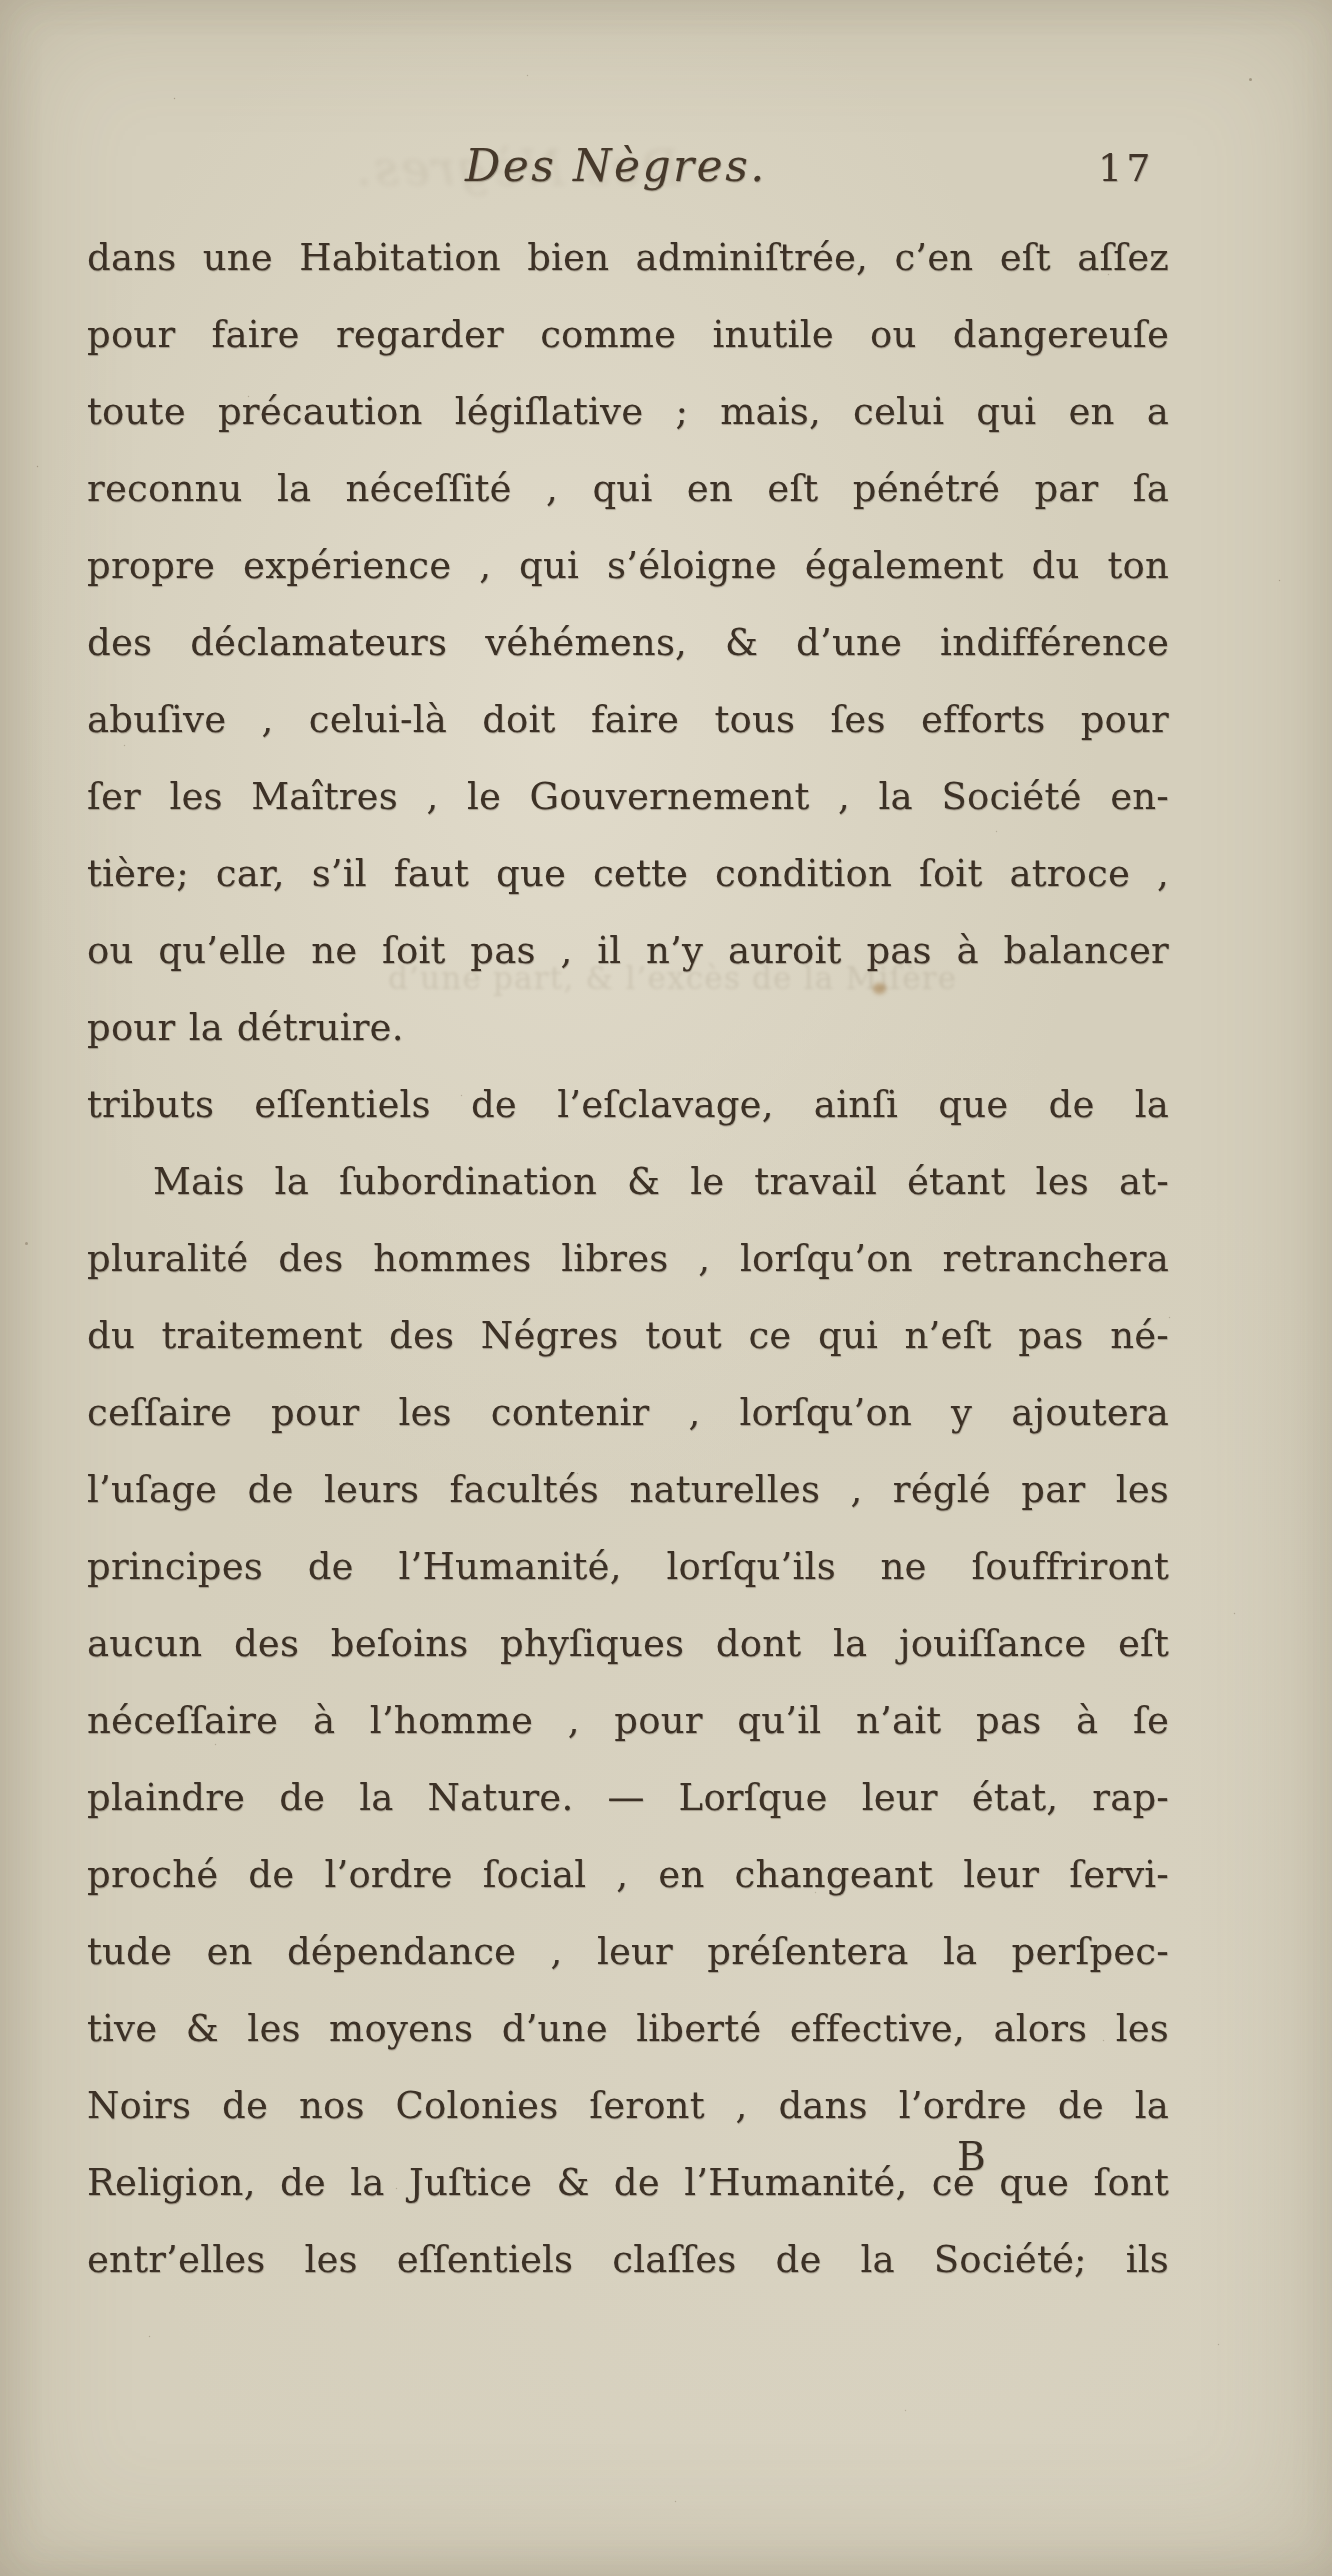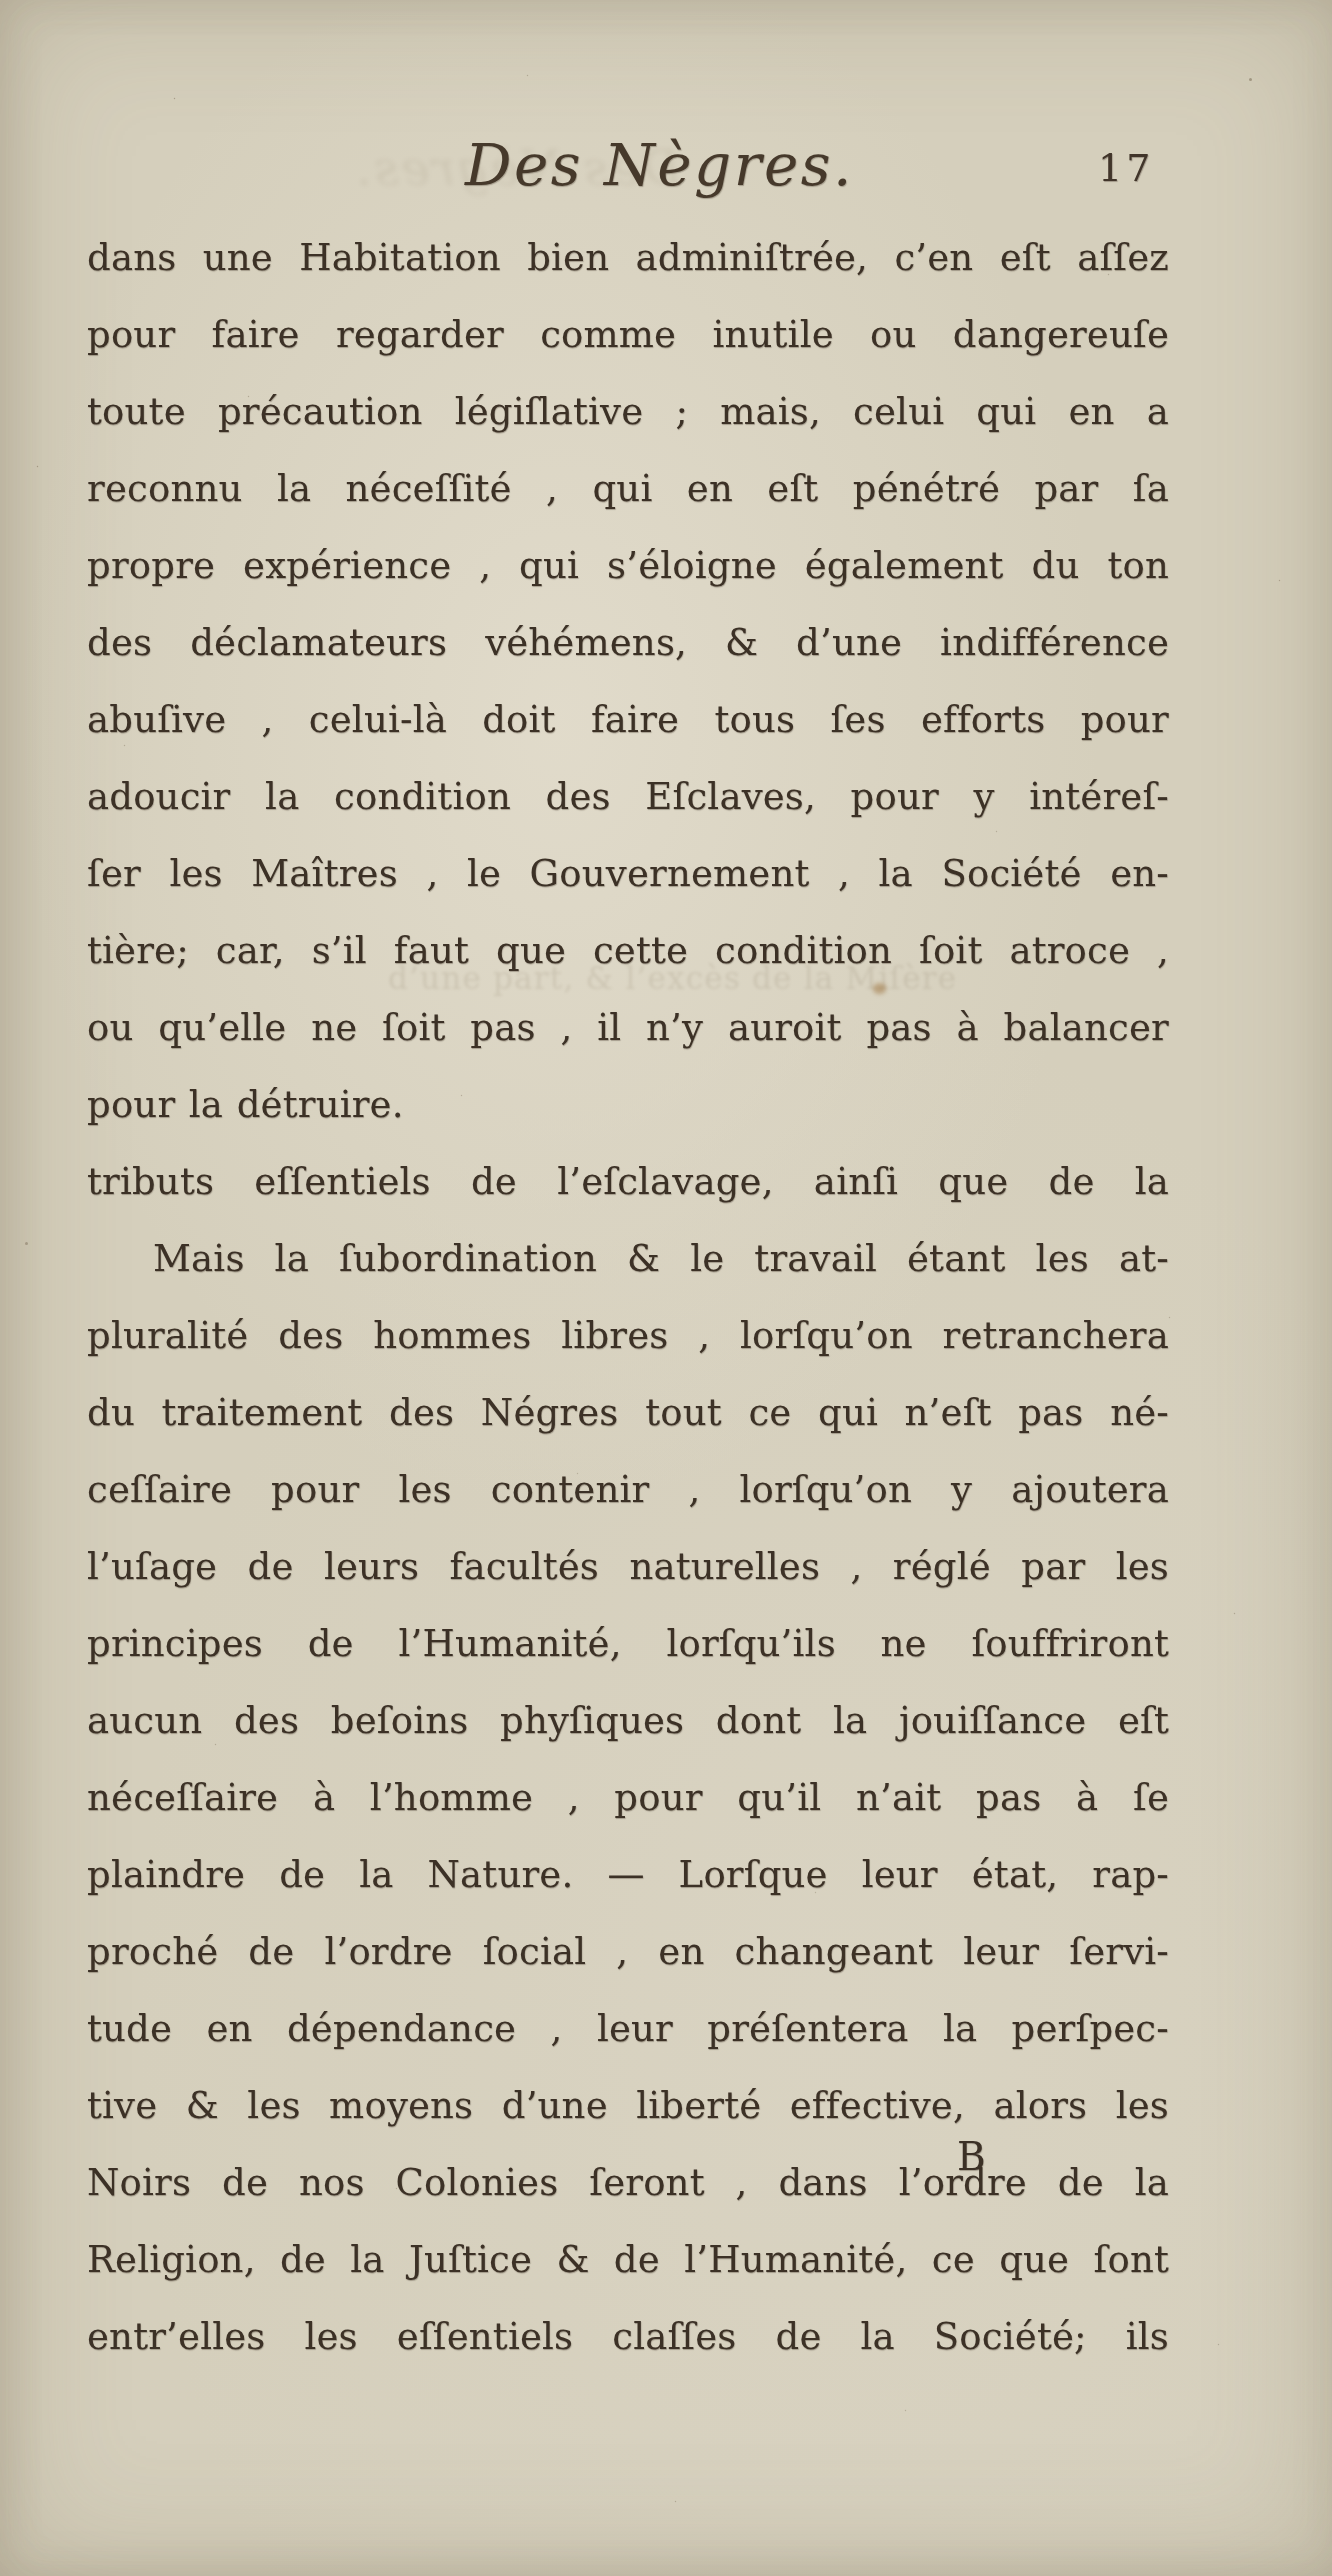--- a/index.html
+++ b/index.html
@@ -14,21 +14,21 @@
     box-shadow:
       inset 0 0 107px 28px rgba(112,99,74,0.17),
       inset 8.2px 0 38px rgba(98,86,63,0.12),
       inset 0 -5px 49px rgba(112,99,74,0.08);
     overflow:hidden;
     font-family:"DejaVu Serif","Liberation Serif",serif;
     color:#3b3026;
   }
   .running-title{
     position:absolute;left:465px;top:135px;
-    font-style:italic;font-size:58px;line-height:61px;
+    font-style:italic;font-size:44px;line-height:61px;
     letter-spacing:2.5px;color:#46392b;
     text-shadow:0.7px 0.7px 1px rgba(70,57,43,0.35);
   }
   .page-number{
     position:absolute;left:1098px;top:141px;
     font-size:38px;line-height:54px;letter-spacing:4.1px;color:#41352a;
     text-shadow:0.7px 0.7px 0.8px rgba(65,53,42,0.35);
   }
   .textblock{position:absolute;left:79px;top:215px;width:1098px;}
   .line{
@@ -99,21 +99,20 @@
   <span class="page-number">17</span>
 
   <div class="textblock">
     <p class="line">dans une Habitation bien adminiſtrée, c’en eſt aſſez</p>
     <p class="line">pour faire regarder comme inutile ou dangereuſe</p>
     <p class="line">toute précaution légiſlative ; mais, celui qui en a</p>
     <p class="line">reconnu la néceſſité , qui en eſt pénétré par ſa</p>
     <p class="line">propre expérience , qui s’éloigne également du ton</p>
     <p class="line">des déclamateurs véhémens, &amp; d’une indifférence</p>
     <p class="line">abuſive , celui-là doit faire tous ſes efforts pour</p>
-    <p class="line">adoucir la condition des Eſclaves, pour y intéreſ-</p>
     <p class="line">ſer les Maîtres , le Gouvernement , la Société en-</p>
     <p class="line">tière; car, s’il faut que cette condition ſoit atroce ,</p>
     <p class="line">ou qu’elle ne ſoit pas , il n’y auroit pas à balancer</p>
     <p class="line para-end">pour la détruire.</p>
     <p class="line">tributs eſſentiels de l’eſclavage, ainſi que de la</p>
     <p class="line para-start">Mais la ſubordination &amp; le travail étant les at-</p>
     <p class="line">pluralité des hommes libres , lorſqu’on retranchera</p>
     <p class="line">du traitement des Négres tout ce qui n’eſt pas né-</p>
     <p class="line">ceſſaire pour les contenir , lorſqu’on y ajoutera</p>
     <p class="line">l’uſage de leurs facultés naturelles , réglé par les</p>

